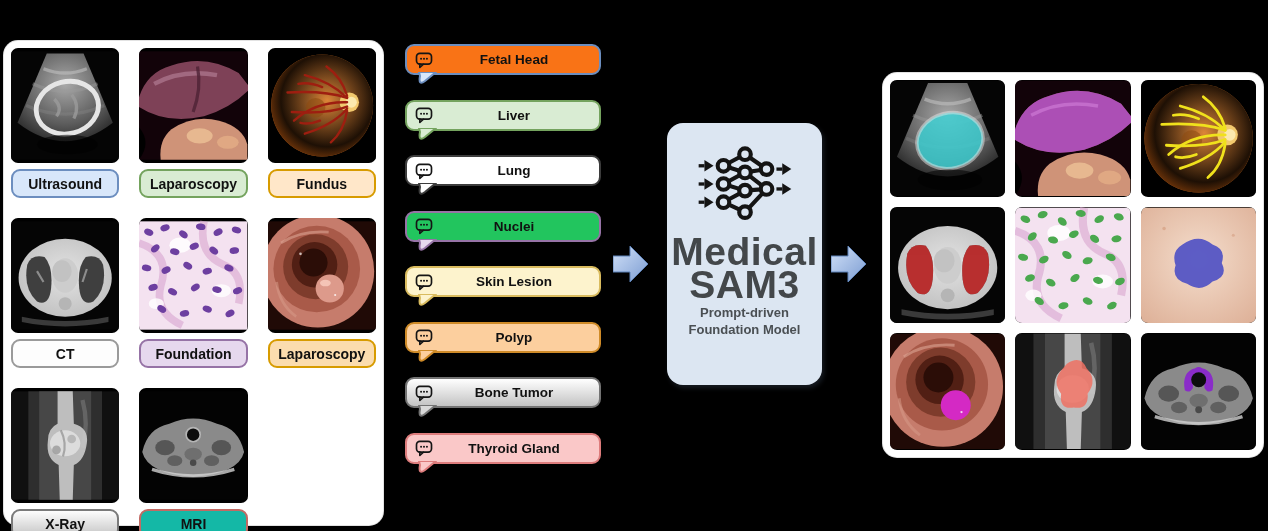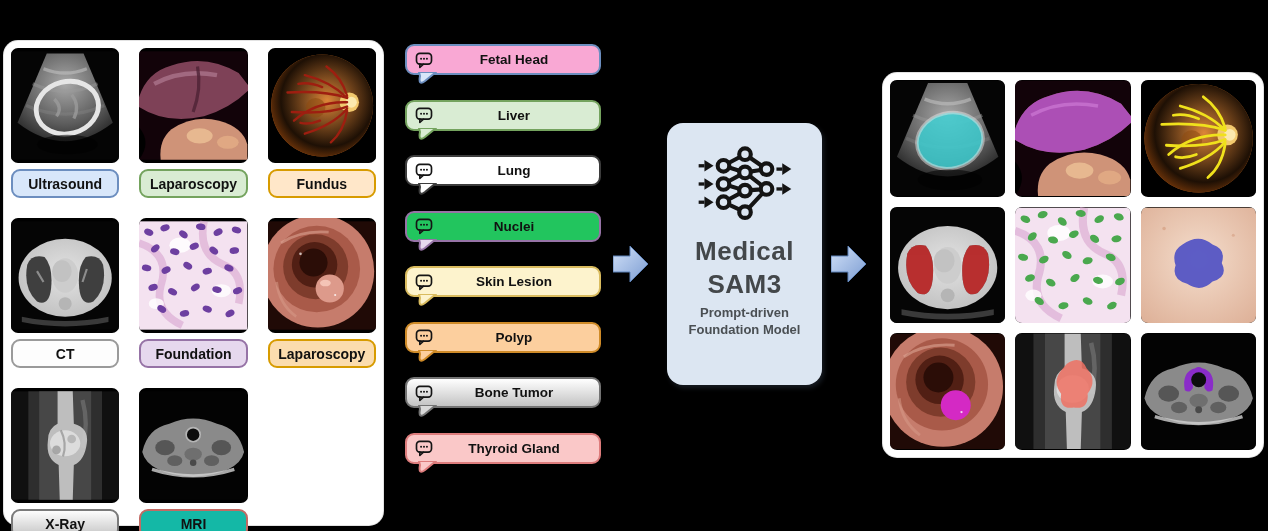--- a/index.html
+++ b/index.html
@@ -27,21 +27,21 @@
   .chip{position:relative;height:27px;border:2px solid;border-radius:9px;display:flex;
         align-items:center;padding:0 8px 0 6px;font-weight:bold;font-size:13.5px;color:#111;}
   .chip .chip-label{flex:1;text-align:center;}
   .bubble-icon{width:22px;height:20px;flex:0 0 auto;margin-right:2px;}
   .chip-tail{position:absolute;left:10px;bottom:-13px;width:22px;height:14px;}
 
   
   .model-box{position:absolute;left:667px;top:123px;width:155px;height:262px;border-radius:16px;
     display:flex;flex-direction:column;align-items:center;box-shadow:2px 3px 5px rgba(90,110,140,.25);}
   .nn-icon{margin-top:20px;width:96px;height:82px;}
-  .model-title{margin-top:10px;font-weight:bold;font-size:26px;line-height:33px;color:#43474a;
+  .model-title{margin-top:10px;font-weight:bold;font-size:39px;line-height:33px;color:#43474a;
                text-align:center;letter-spacing:.5px;}
   .model-sub{margin-top:4px;font-weight:bold;font-size:13px;line-height:16.5px;color:#4a4f53;
              text-align:center;}
 
   
   .flow-arrow{position:absolute;width:36px;height:42px;}
   .arrow-1{left:613px;top:243px;}
   .arrow-2{left:831px;top:243px;}
 </style>
 </head>
@@ -273,21 +273,21 @@
         </svg>
       </div>
       <div class="pill" style="background:#14b8a6;border-color:#c26a64">
         <span>MRI</span>
         </div>
     </div>
   </div>
 
   <div class="prompts-col">
 
-    <div class="chip" style="background:#f9a8d4;border-color:#6c8ebf">
+    <div class="chip" style="background:#f97316;border-color:#6c8ebf">
       <svg class="bubble-icon" viewBox="0 0 24 24">
           <rect x="3" y="4" width="18" height="13" rx="4" fill="none" stroke="#151515" stroke-width="2"></rect>
           <circle cx="8.5" cy="10.5" r="1.2" fill="#151515"></circle>
           <circle cx="12" cy="10.5" r="1.2" fill="#151515"></circle>
           <circle cx="15.5" cy="10.5" r="1.2" fill="#151515"></circle>
           <path d="M7,16 L7,21 L12,16.5" fill="none" stroke="#151515" stroke-width="2" stroke-linejoin="round"></path>
         </svg>
       <span class="chip-label">Fetal Head</span>
       <svg class="chip-tail" viewBox="0 0 22 14">
           <path d="M2,0 L19,0 L8,9 Q1,14 3,4 Z" fill="#d8e7fa"></path>

